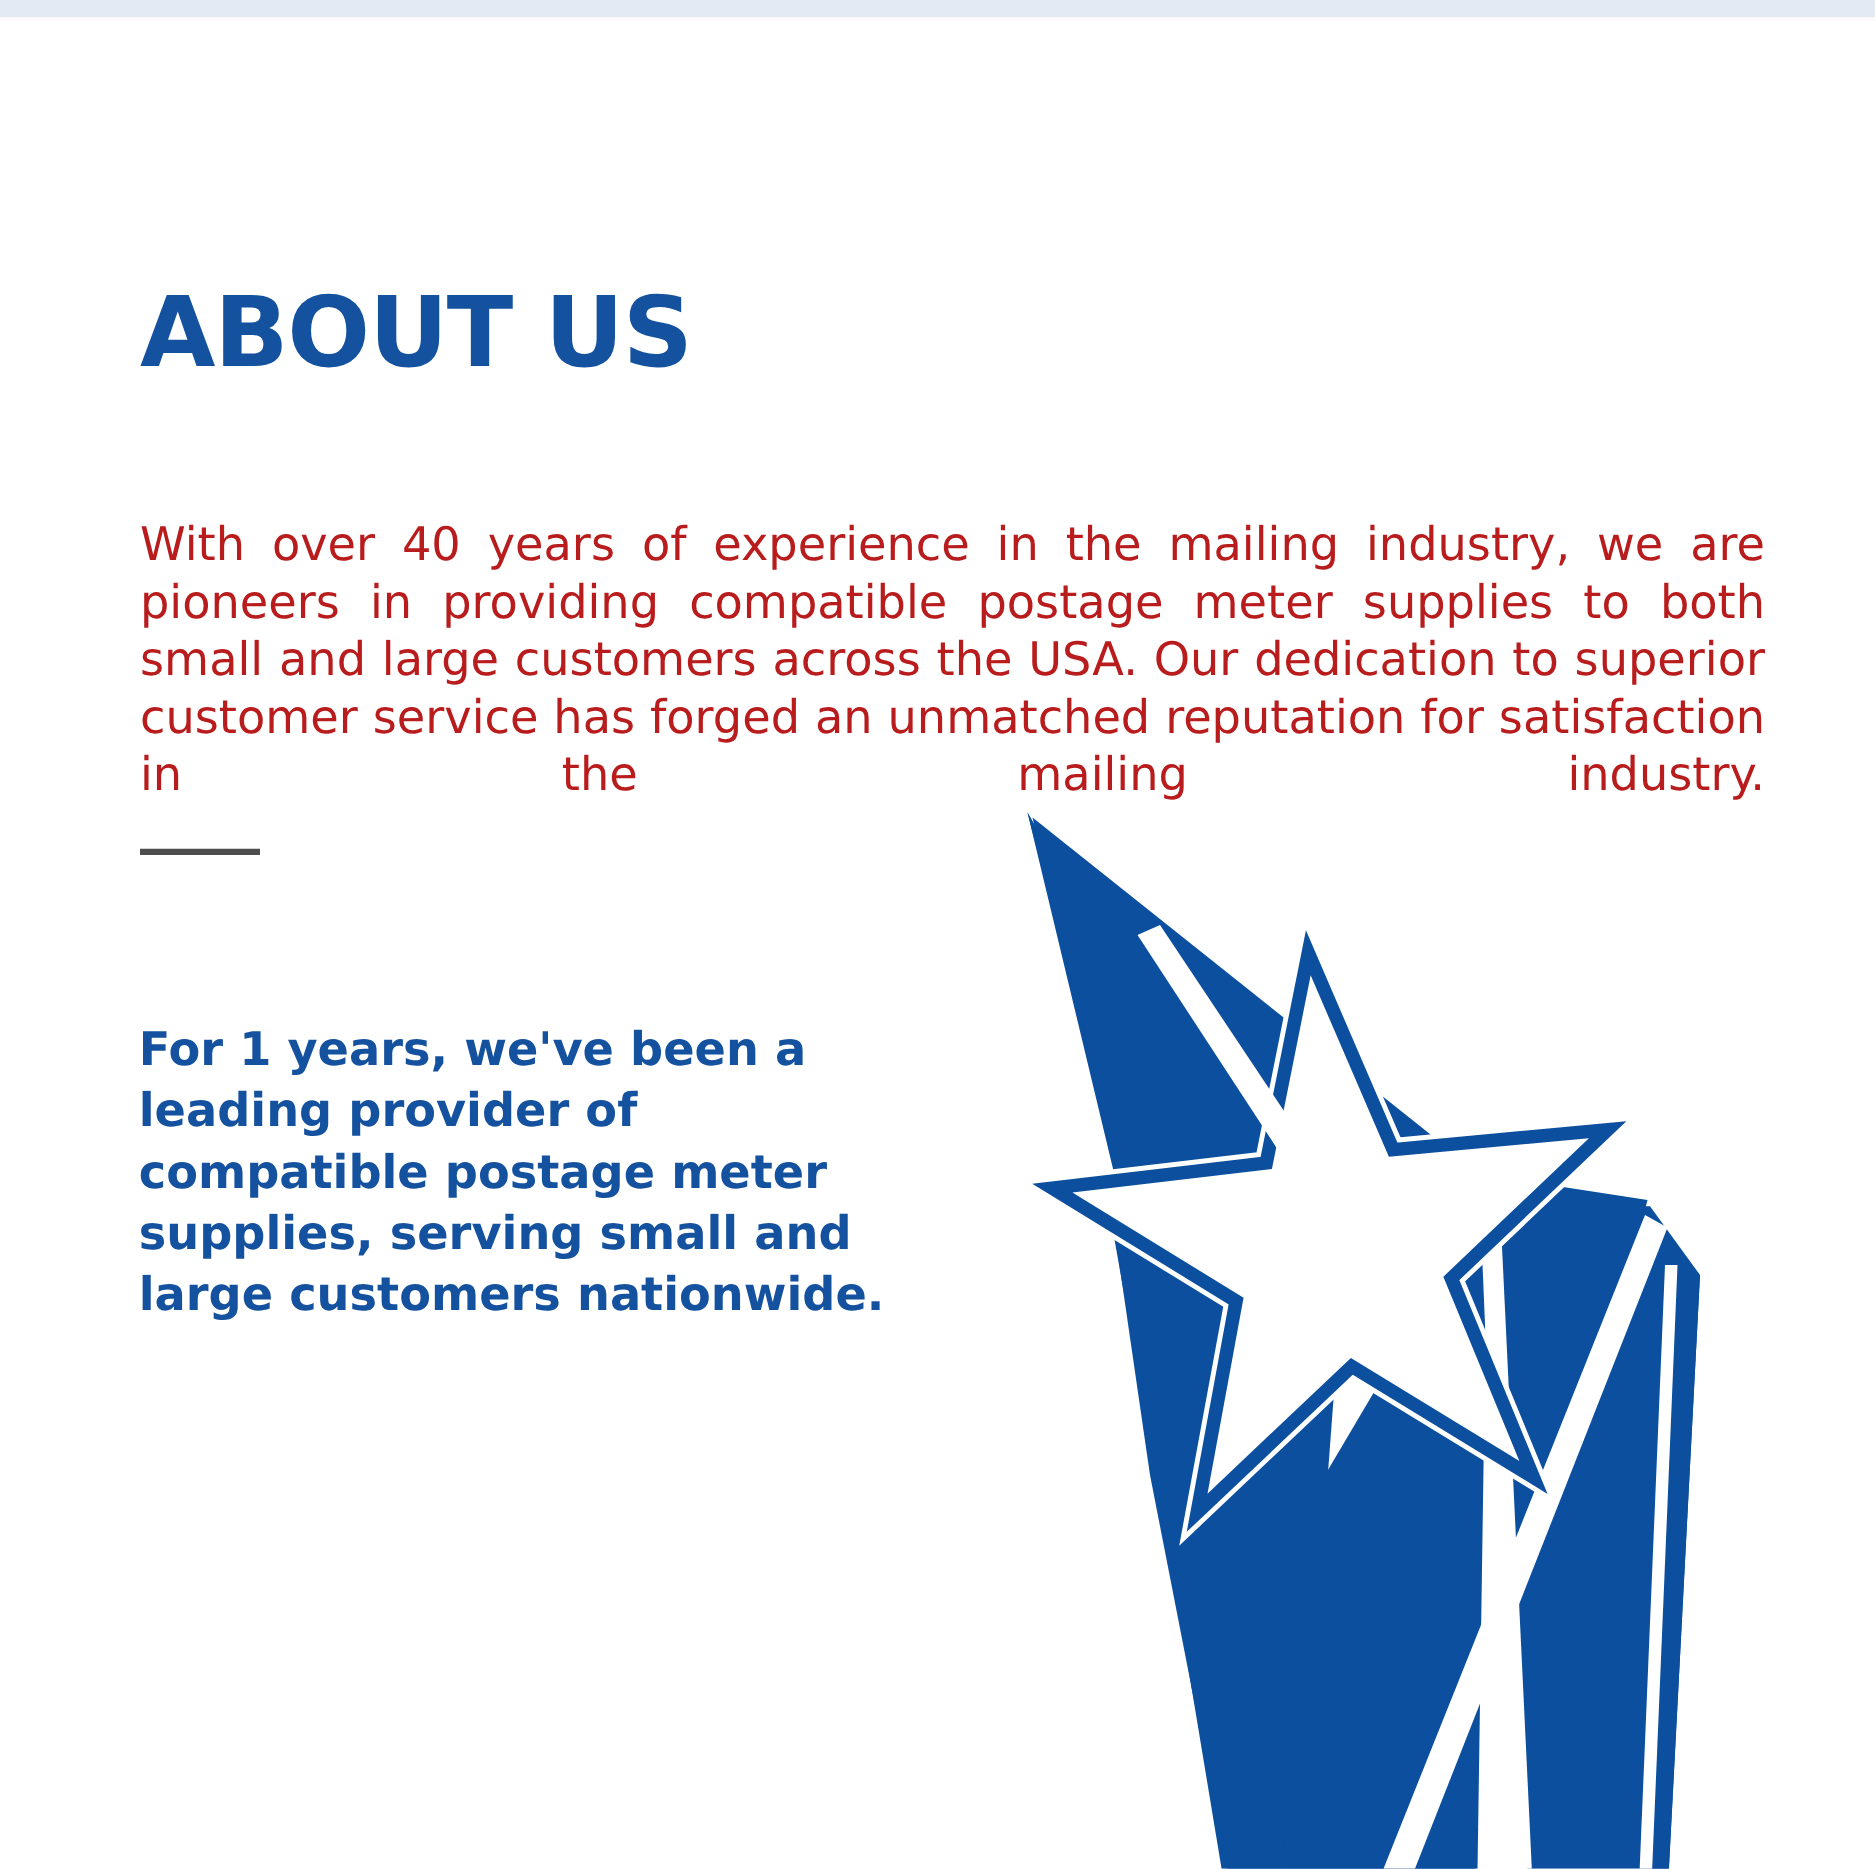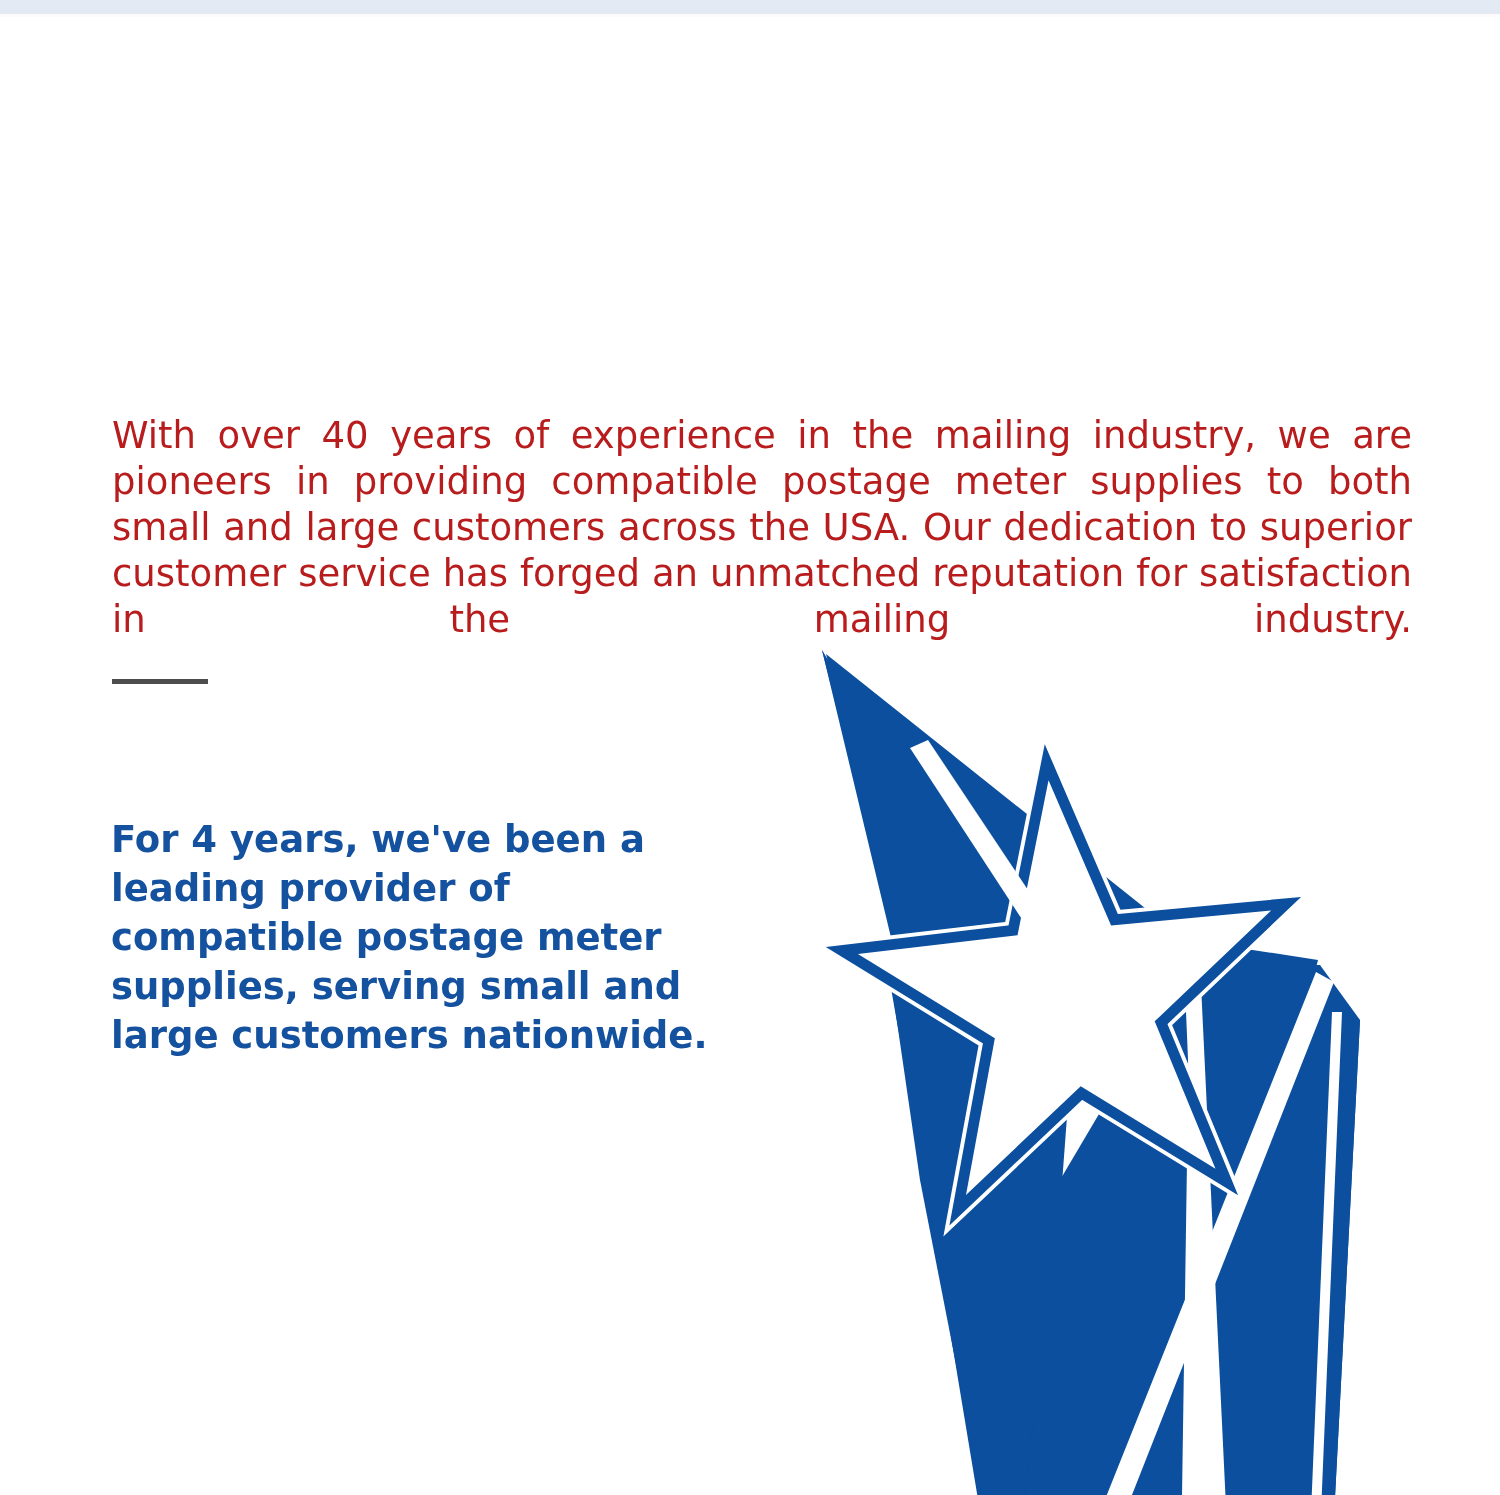--- a/index.html
+++ b/index.html
@@ -140,26 +140,27 @@
   }
 </style>
 </head>
 <body>
 
 <div id="page">
 
   <div id="top-band"></div>
   <div id="top-band-edge"></div>
 
+  <h1 id="about-title">ABOUT US</h1>
 
   <p id="intro-paragraph">With over 40 years of experience in the mailing industry, we are pioneers in providing compatible postage meter supplies to both small and large customers across the USA. Our dedication to superior customer service has forged an unmatched reputation for satisfaction in the mailing industry.</p>
 
   <div id="divider"></div>
 
-  <p id="highlight-paragraph">For 4 years, we've been a leading provider of compatible postage meter supplies, serving small and large customers nationwide.</p>
+  <p id="highlight-paragraph">For 1 years, we've been a leading provider of compatible postage meter supplies, serving small and large customers nationwide.</p>
 
 
   <div id="trophy">
     <svg width="620" height="880" viewBox="0 0 620 880" xmlns="http://www.w3.org/2000/svg">
 
       <path d="M 62 30
                L 206 285
                L 138 328
                L 62 30 Z" fill="#0b4f9e"></path>
 

